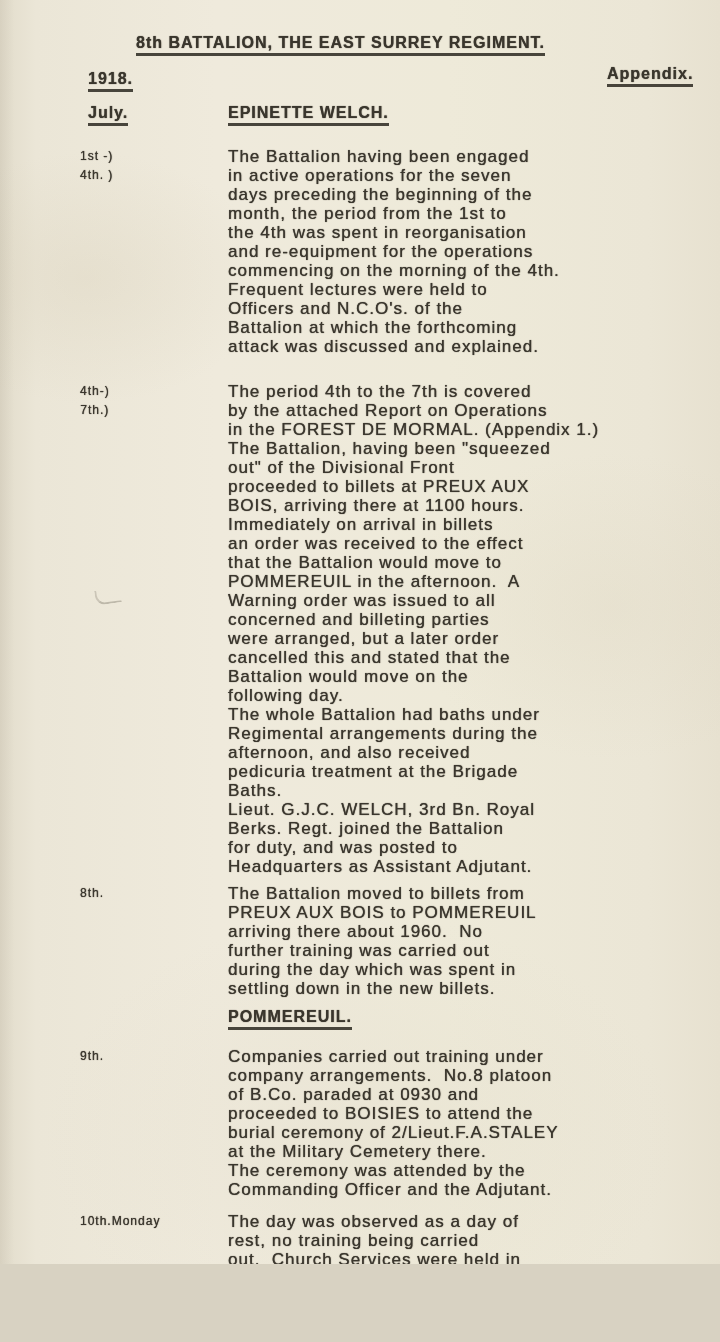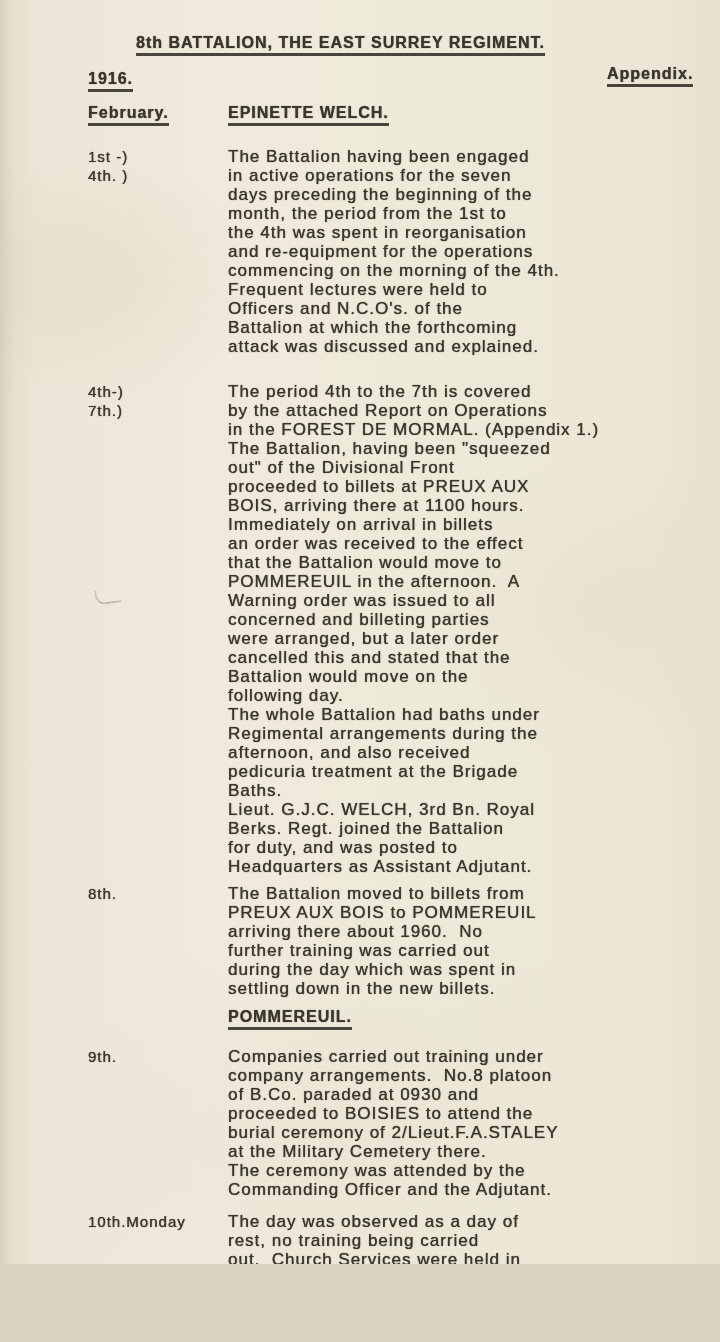--- a/index.html
+++ b/index.html
@@ -36,27 +36,28 @@
     padding-bottom: 1px;
   }
   .entry {
     position: absolute;
     left: 0;
     top: 0;
     width: 720px;
   }
   .entry .date-col {
     position: absolute;
-    left: 88px;
+    left: 80px;
     top: 0;
-    font-size: 15px;
+    font-size: 12px;
     line-height: 19px;
     letter-spacing: 1px;
     white-space: pre;
     text-shadow: 0 0 0.8px rgba(56,52,43,0.85), 0.4px 0.4px 0.9px rgba(56,52,43,0.35);
+    text-align: center;
   }
   .entry .body-col {
     position: absolute;
     left: 228px;
     top: 0;
     font-size: 17px;
     line-height: 19px;
     letter-spacing: 1px;
     white-space: pre;
     text-shadow: 0 0 0.8px rgba(56,52,43,0.85), 0.4px 0.4px 0.9px rgba(56,52,43,0.35);
@@ -92,25 +93,25 @@
 </style>
 </head>
 <body>
 
 <div class="paper">
 
   <div class="edge-shade"></div>
 
   <div class="type heading underline" style="left:136px; top:33px;">8th BATTALION, THE EAST SURREY REGIMENT.</div>
 
-  <div class="type heading underline" style="left:88px; top:69px;">1916.</div>
+  <div class="type heading underline" style="left:88px; top:69px;">1918.</div>
 
   <div class="type heading underline" style="left:607px; top:64px;">Appendix.</div>
 
-  <div class="type heading underline" style="left:88px; top:103px;">February.</div>
+  <div class="type heading underline" style="left:88px; top:103px;">July.</div>
 
   <div class="type heading underline" style="left:228px; top:103px;">EPINETTE WELCH.</div>
 
   <div class="entry" style="top:147px;">
     <div class="date-col">1st -)
 4th. )</div>
     <div class="body-col">The Battalion having been engaged
 in active operations for the seven
 days preceding the beginning of the
 month, the period from the 1st to

